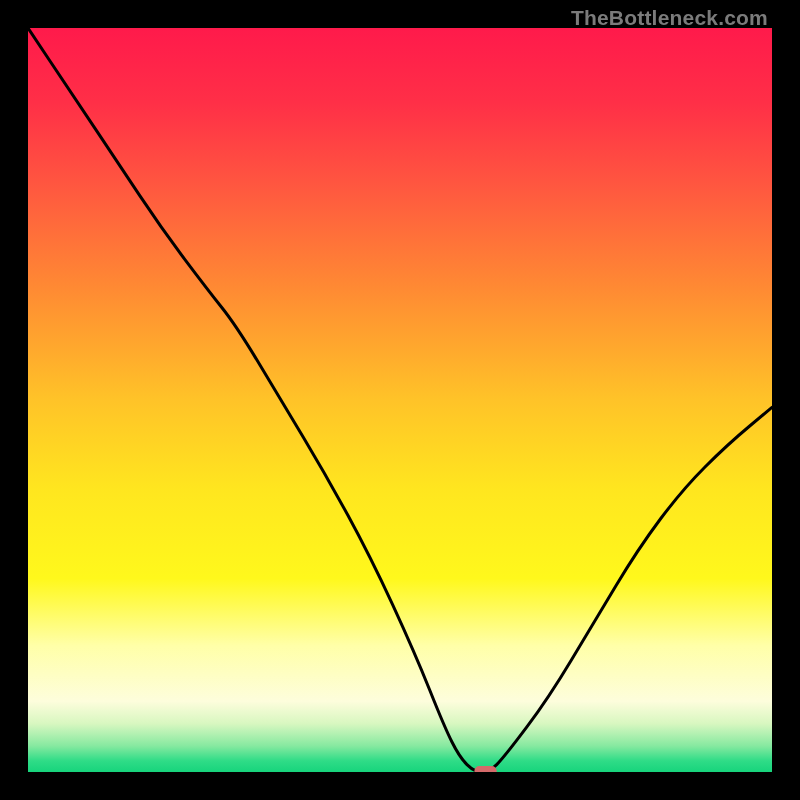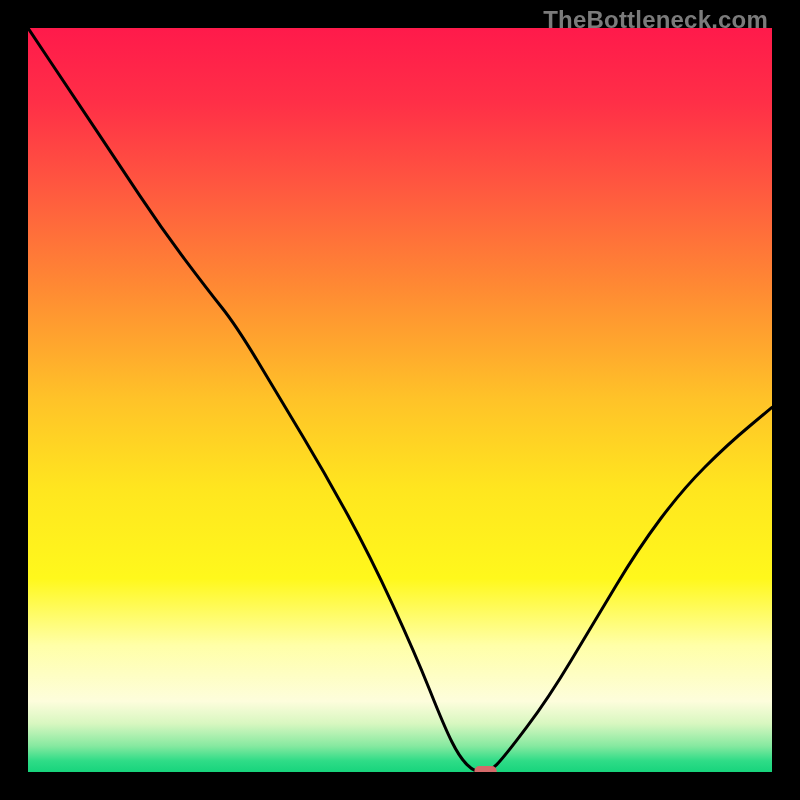--- a/index.html
+++ b/index.html
@@ -38,21 +38,21 @@
     position: absolute;
     left: 0;
     top: 0;
     width: 100%;
     height: 100%;
   }
   .watermark {
     position: absolute;
     top: 6px;
     right: 32px;
-    font-size: 24px;
+    font-size: 21px;
     font-weight: 600;
     color: #7b7b7b;
     letter-spacing: 0.2px;
     font-family: Arial, Helvetica, sans-serif;
   }
 </style>
 </head>
 <body>
 
 <div class="frame">

